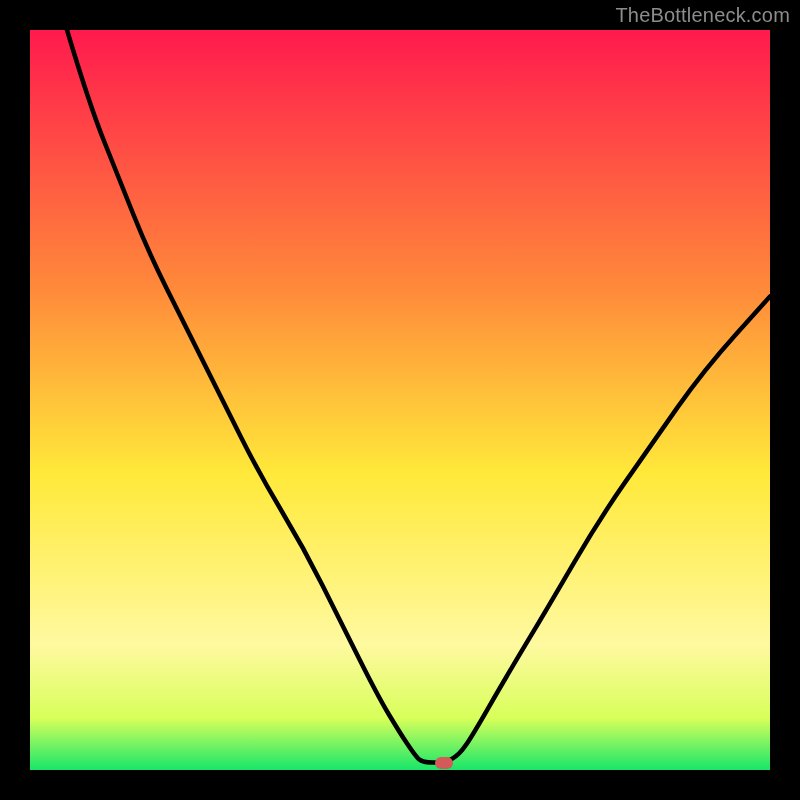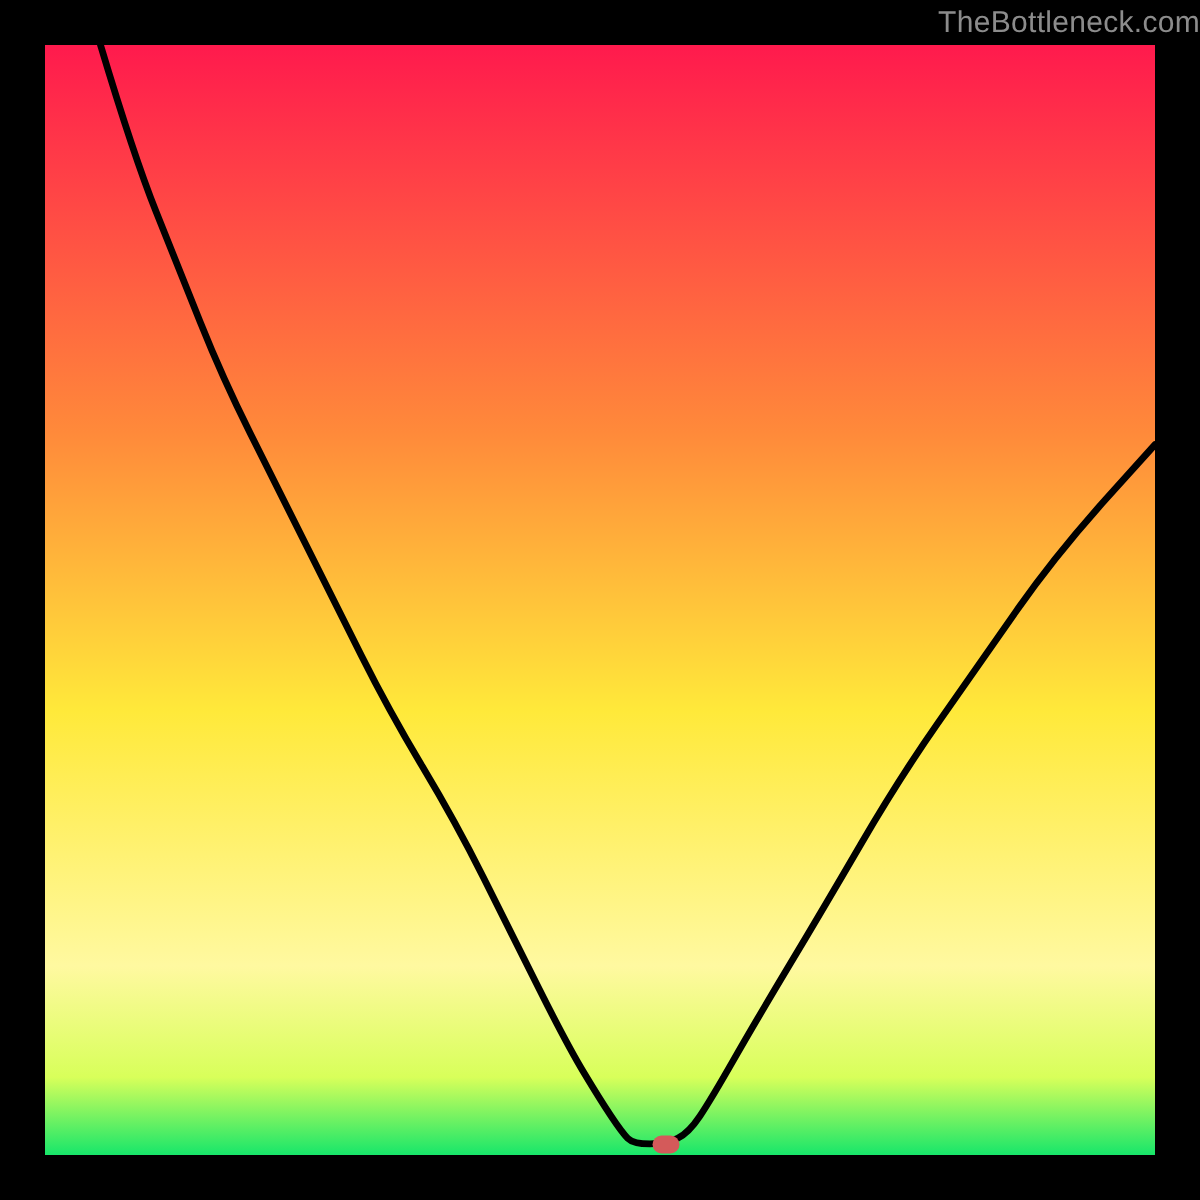--- a/index.html
+++ b/index.html
@@ -13,21 +13,21 @@
   }
   .frame {
     position: relative;
     width: 800px;
     height: 800px;
     background: #000;
   }
   .watermark {
     position: absolute;
     top: 4px;
-    right: 0;
+    right: 10px;
     color: #8c8c8c;
     font-size: 20px;
     font-weight: 500;
     letter-spacing: 0.2px;
     z-index: 5;
   }
   .plot-area {
     position: absolute;
     left: 30px;
     top: 30px;

